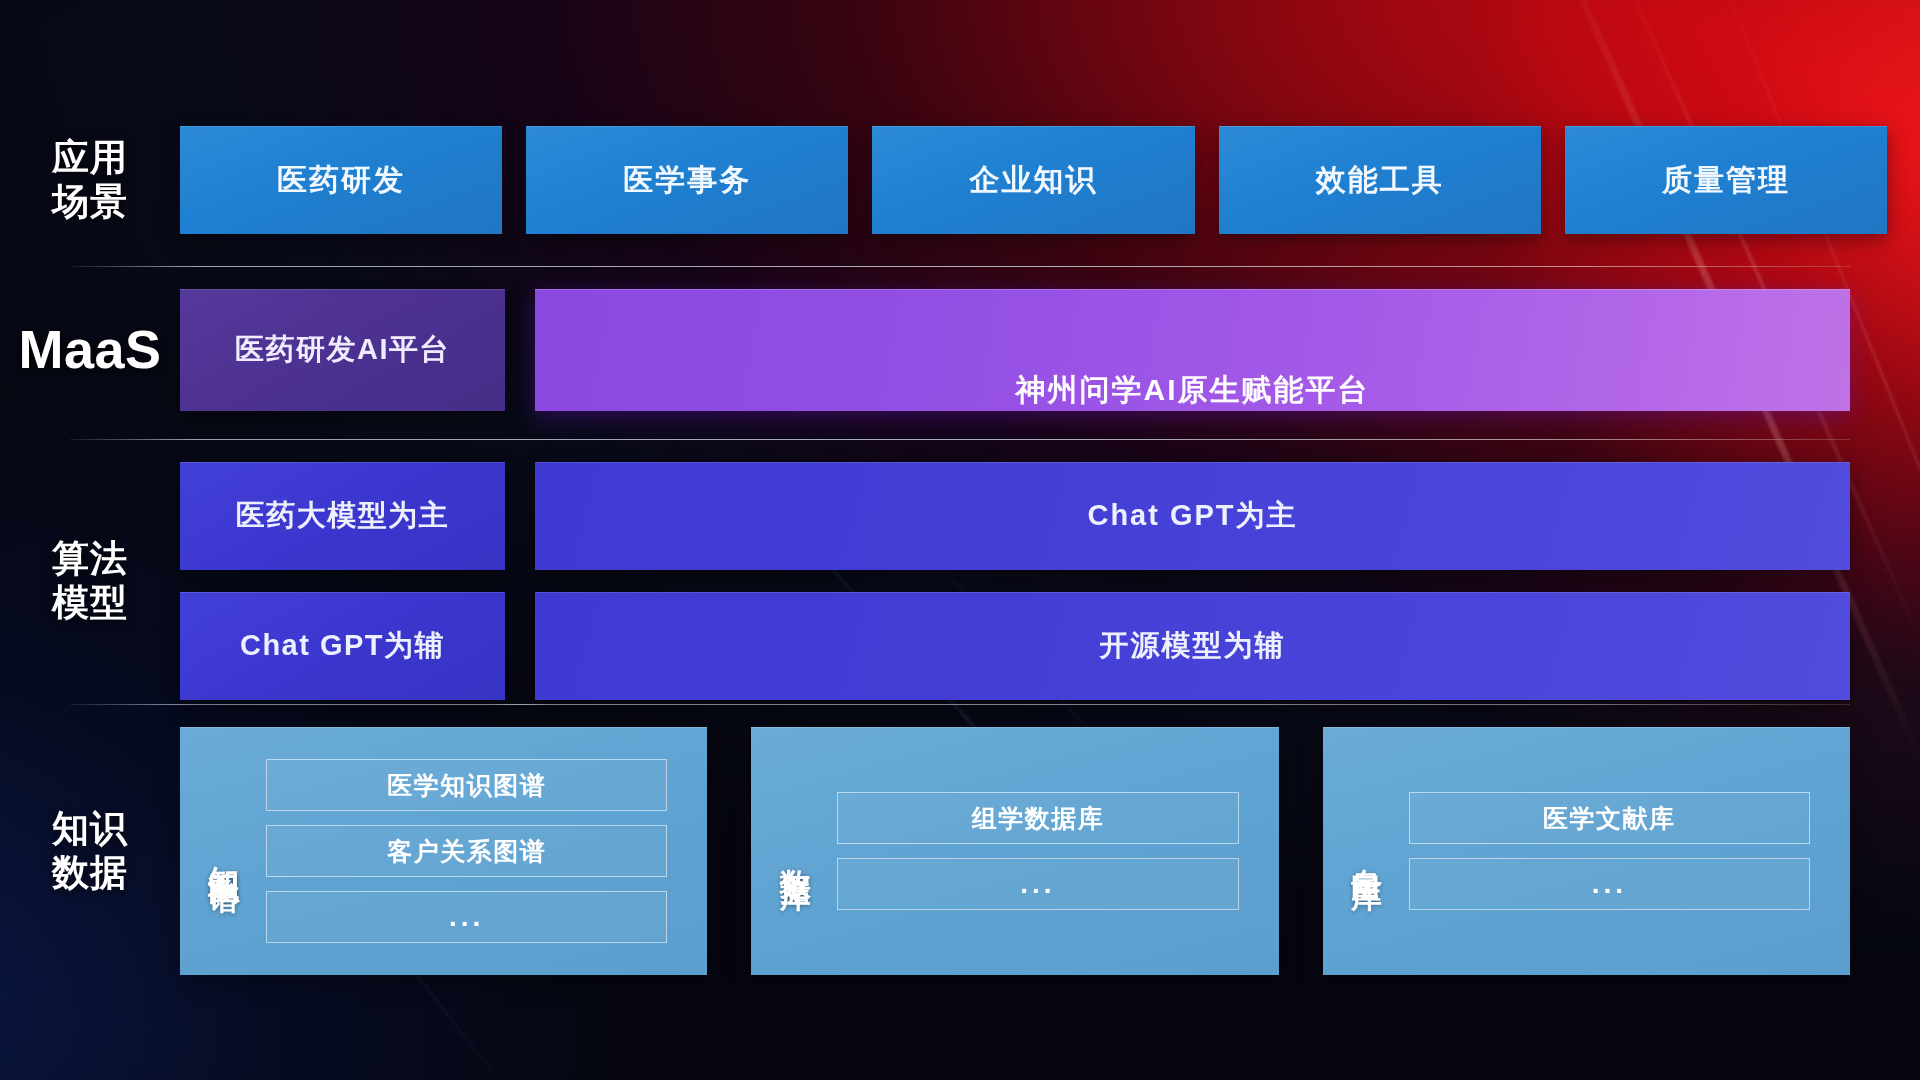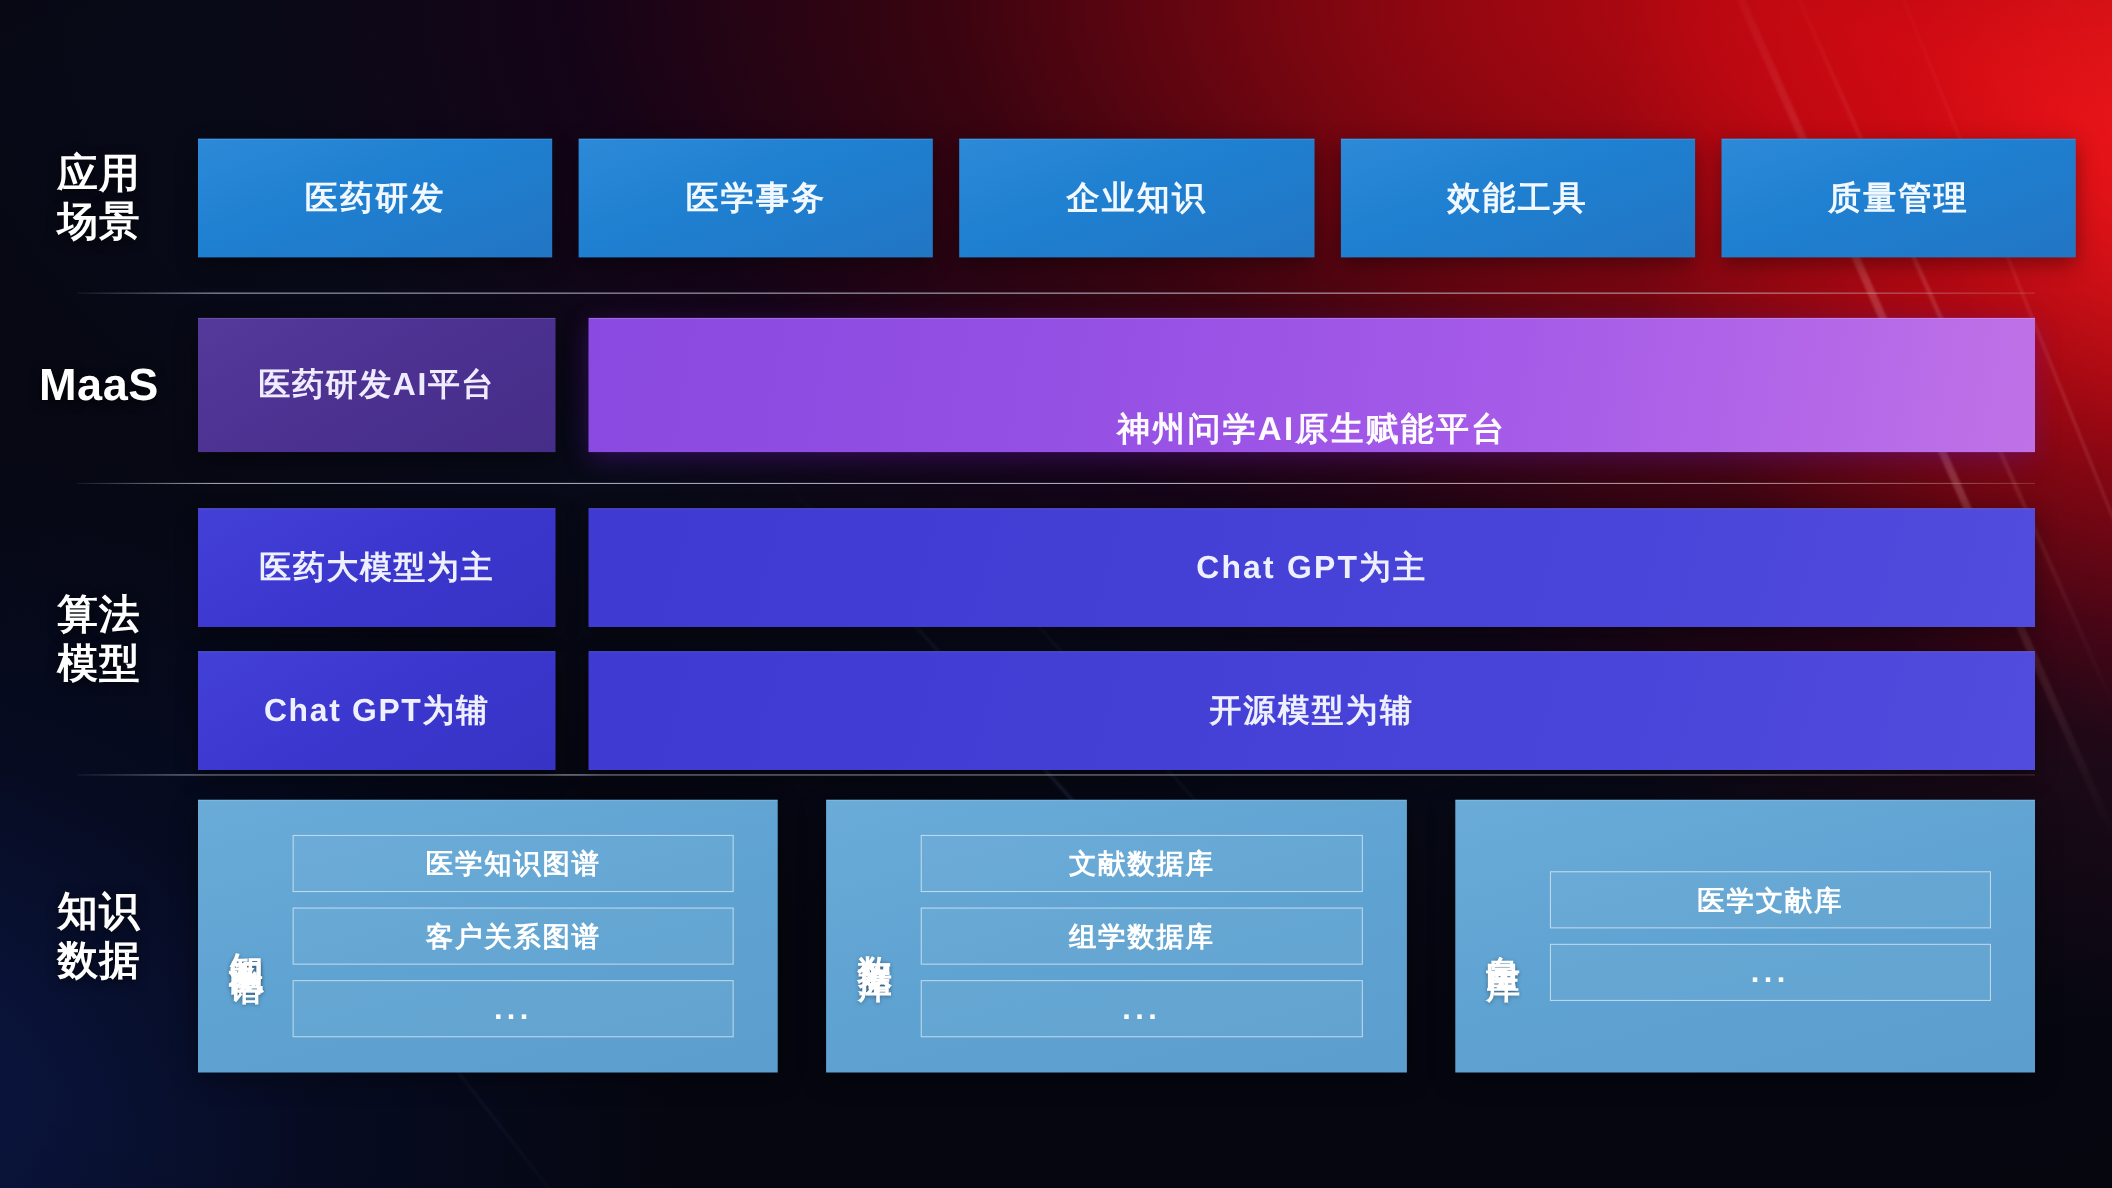--- a/index.html
+++ b/index.html
@@ -43,21 +43,21 @@
   
   #stage { position:relative; z-index:2; width:1920px; height:1080px;border-radius:22px; }
   .tier { position:absolute; display:flex; align-items:center; }
   .tier-label {
     width:180px; flex:0 0 180px;
     color:#ffffff; font-weight:bold; font-size:37px; line-height:1.18;
     text-align:center; letter-spacing:1px;
     text-shadow:0 2px 10px rgba(0,0,0,.75);
     white-space:pre-line;
   }
-  .tier-label.latin { font-size:41px; letter-spacing:.5px; }
+  .tier-label.latin { font-size:54px; letter-spacing:.5px; }
   .tier-body { flex:1; display:flex; }
 
   .divider {
     position:absolute; left:70px; width:1780px; height:1px;
     background:linear-gradient(90deg, rgba(190,195,215,.08) 0%, rgba(205,210,230,.75) 7%, rgba(210,215,235,.8) 55%, rgba(215,200,210,.7) 85%, rgba(200,160,170,.25) 100%);
   }
 
   
   #row-scenarios { top:126px; left:0; width:1920px; height:108px; }
   #row-scenarios .tier-body { gap:24px; padding-right:33px; }
@@ -229,23 +229,20 @@
           <div class="kd-item ellipsis">
               <span>...</span>
             </div>
         </div>
       </div>
 
       <div class="kd-panel">
         <div class="kd-vlabel">数据库</div>
         <div class="kd-items">
           <div class="kd-item">
-              <span>文献数据库</span>
-            </div>
-          <div class="kd-item">
               <span>组学数据库</span>
             </div>
           <div class="kd-item ellipsis">
               <span>...</span>
             </div>
         </div>
       </div>
 
       <div class="kd-panel">
         <div class="kd-vlabel">向量库</div>

